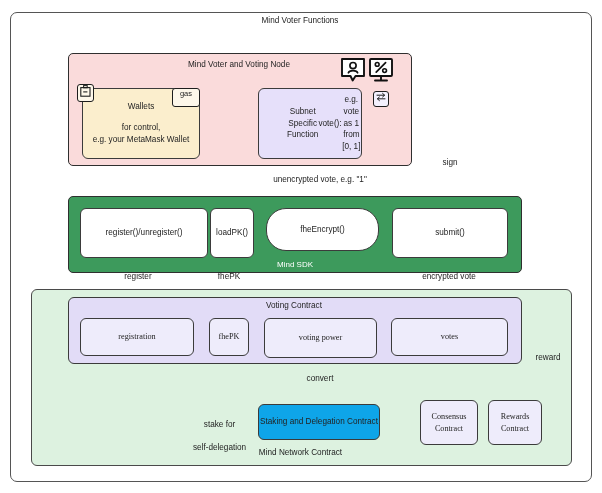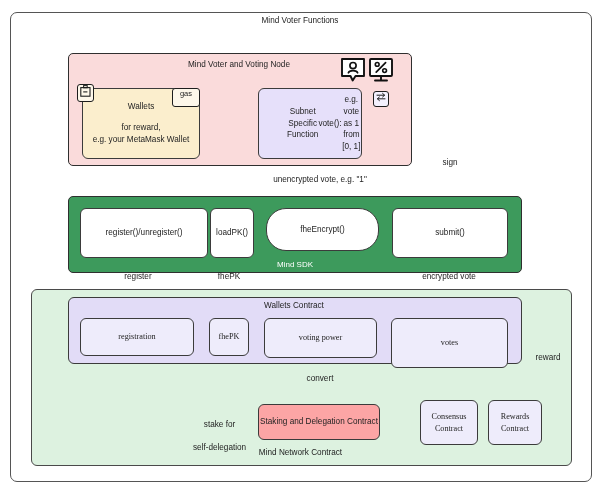--- a/index.html
+++ b/index.html
@@ -13,21 +13,21 @@
   .zone-title{position:absolute;font-size:8.2px;color:#232323;text-align:center;z-index:4;width:100%;}
   .outer{position:absolute;left:10px;top:12px;width:580px;height:468px;border:1.3px solid #555;border-radius:7px;background:#fff;z-index:1;}
   .pink{position:absolute;left:68px;top:53px;width:342px;height:111px;background:#fadbdb;border:1.5px solid #2f2f2f;border-radius:5px;z-index:2;}
   .green-sdk{position:absolute;left:68px;top:196px;width:452px;height:75px;background:#3d9a5c;border:1.5px solid #2f2f2f;border-radius:5px;z-index:2;}
   .mint{position:absolute;left:31px;top:289px;width:539px;height:175px;background:#ddf2e0;border:1.3px solid #4a4a4a;border-radius:6px;z-index:2;}
   .lilac{position:absolute;left:68px;top:297px;width:452px;height:65px;background:#e2dcf7;border:1.3px solid #3b3b3b;border-radius:6px;z-index:3;}
   .w-yellow{background:#fbeecd;}
   .w-lilac{background:#e6e0fa;}
   .w-white{background:#ffffff;}
   .w-lav{background:#eeecfb;font-family:Liberation Serif, serif;}
-  .w-orange{background:#fca5a5;}
+  .w-orange{background:#0ea5e9;}
   .icon-badge{position:absolute;border:1.6px solid #1d1d1d;border-radius:3px;background:#fdf7ea;
               display:flex;align-items:flex-start;justify-content:center;z-index:6;}
   .hdr-icon{position:absolute;z-index:7;}
   .sdk-label{position:absolute;left:0;bottom:3px;width:100%;text-align:center;color:#ffffff;font-size:8px;z-index:4;}
 </style>
 </head>
 <body>
 
 <div id="stage">
 
@@ -39,21 +39,21 @@
   <div class="zone-title" style="left:68px;top:60px;width:342px;">Mind Voter and Voting Node</div>
 
   <div class="green-sdk">
     <div class="sdk-label">Mind SDK</div>
   </div>
 
   <div class="mint"></div>
   <div class="zone-title" style="left:31px;top:448px;width:539px;">Mind Network Contract</div>
 
   <div class="lilac"></div>
-  <div class="zone-title" style="left:68px;top:301px;width:452px;">Wallets Contract</div>
+  <div class="zone-title" style="left:68px;top:301px;width:452px;">Voting Contract</div>
 
   <svg id="svg" viewBox="0 0 602 493">
     <defs>
       <marker id="ah" markerWidth="7" markerHeight="7" refX="5.6" refY="3" orient="auto">
         <path d="M0,0.4 L5.8,3 L0,5.6" fill="none" stroke="#333" stroke-width="1.1" stroke-linecap="round" stroke-linejoin="round"></path>
       </marker>
     </defs>
     <g fill="none" stroke="#333" stroke-width="1.15" stroke-linecap="round" stroke-linejoin="round">
 
       <path d="M522,423 L541,423 Q547,423 547,417 L547,92 Q547,86 541,86 L416,86" marker-end="url(#ah)"></path>
@@ -82,21 +82,21 @@
 
       <path d="M449,357 L449,400" marker-end="url(#ah)"></path>
 
       <path d="M478,422 L488,422" marker-end="url(#ah)"></path>
     </g>
   </svg>
 
   <div class="box w-yellow" style="left:82px;top:88px;width:118px;height:71px;flex-direction:column;">
     <div>Wallets</div>
     <div style="height:9px"></div>
-    <div>for reward,</div>
+    <div>for control,</div>
     <div>e.g. your MetaMask Wallet</div>
   </div>
 
   <div class="icon-badge" style="left:77px;top:84px;width:15px;height:16px;">
     <svg width="11" height="12" viewBox="0 0 11 12">
       <rect x="3.6" y="0.6" width="3.6" height="2.2" fill="none" stroke="#1d1d1d" stroke-width="1"></rect>
       <rect x="0.8" y="2.6" width="9.2" height="8.6" fill="none" stroke="#1d1d1d" stroke-width="1.1"></rect>
       <path d="M3.2,6.9 L7.4,6.9" stroke="#1d1d1d" stroke-width="1.1"></path>
     </svg>
   </div>
@@ -150,21 +150,21 @@
 
   <div class="box w-lav" style="left:80px;top:318px;width:114px;height:38px;">
     <span>registration</span>
   </div>
   <div class="box w-lav" style="left:209px;top:318px;width:40px;height:38px;">
     <span>fhePK</span>
   </div>
   <div class="box w-lav" style="left:264px;top:318px;width:113px;height:40px;">
     <span>voting power</span>
   </div>
-  <div class="box w-lav" style="left:391px;top:318px;width:117px;height:50px;">
+  <div class="box w-lav" style="left:391px;top:318px;width:117px;height:38px;">
     <span>votes</span>
   </div>
 
   <div class="box w-orange" style="left:258px;top:404px;width:122px;height:36px;">
     <span>Staking and Delegation Contract</span>
   </div>
   <div class="box w-lav" style="left:420px;top:400px;width:58px;height:45px;flex-direction:column;">
     <span>Consensus</span>
     <span>Contract</span>
   </div>

